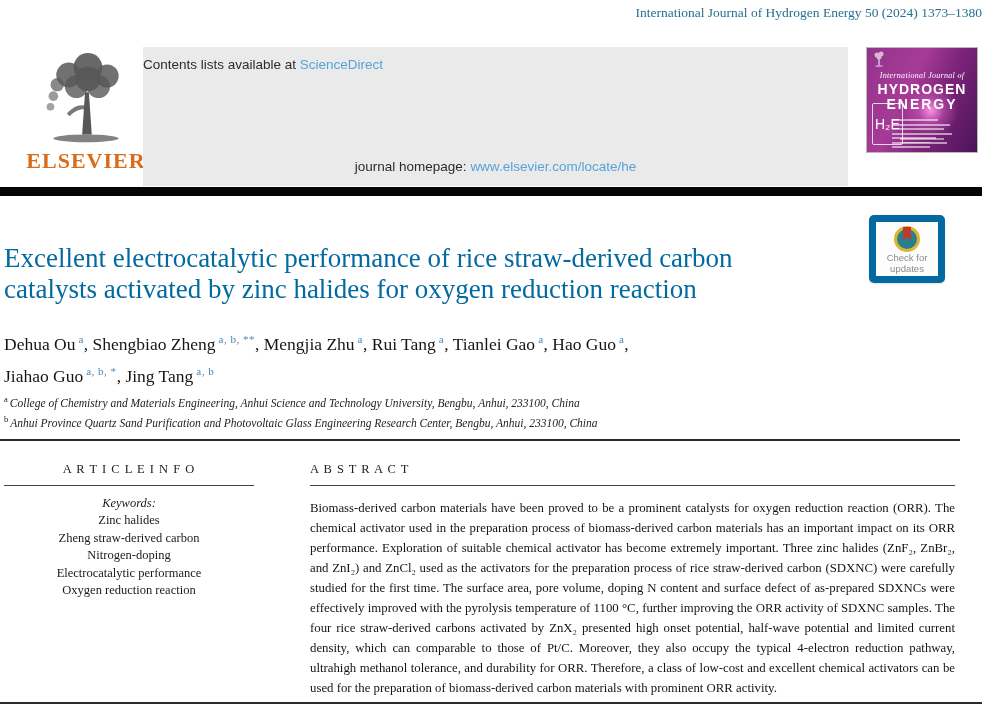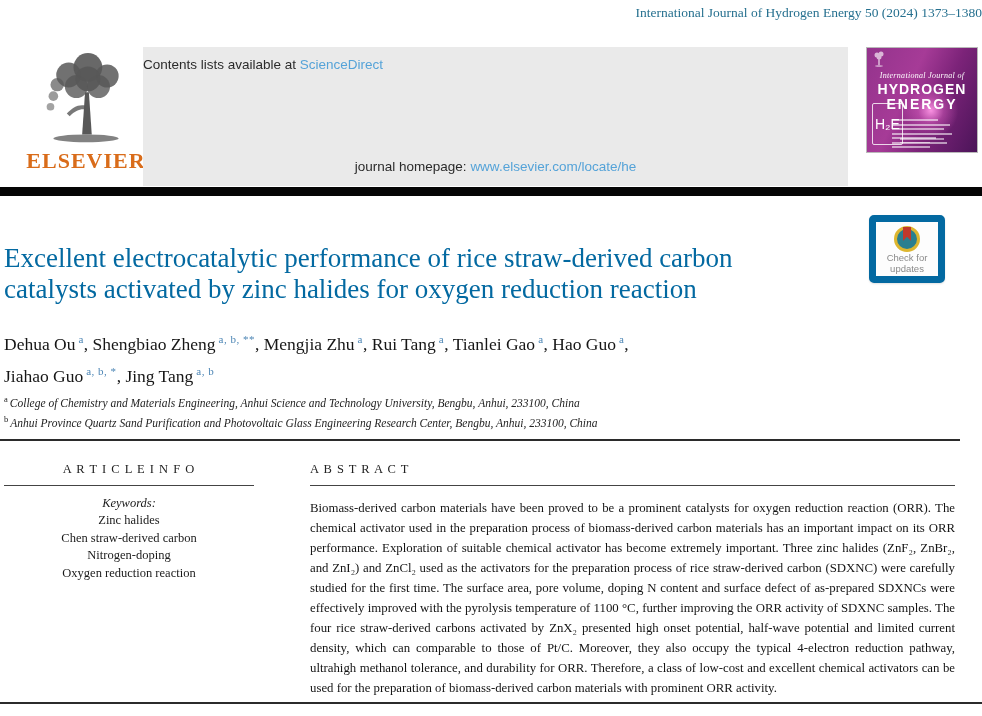--- a/index.html
+++ b/index.html
@@ -194,22 +194,23 @@
   <div><sup>b</sup><span>Anhui Province Quartz Sand Purification and Photovoltaic Glass Engineering Research Center, Bengbu, Anhui, 233100, China</span></div>
 </div>
 
 <div class="abs rule-top"></div>
 
 <div class="abs col-left">
   <div class="sec-heading">A R T I C L E  I N F O</div>
   <div class="sec-rule"></div>
   <div class="keywords-label">Keywords:</div>
   <div class="keyword">Zinc halides</div>
-  <div class="keyword">Chen straw-derived carbon</div>
+  <div class="keyword">Zheng straw-derived carbon</div>
   <div class="keyword">Nitrogen-doping</div>
+  <div class="keyword">Electrocatalytic performance</div>
   <div class="keyword">Oxygen reduction reaction</div>
 </div>
 
 <div class="abs col-right">
   <div class="sec-heading">A B S T R A C T</div>
   <div class="sec-rule"></div>
   <div class="abstract-text">Biomass-derived carbon materials have been proved to be a prominent catalysts for oxygen reduction reaction (ORR). The chemical activator used in the preparation process of biomass-derived carbon materials has an important impact on its ORR performance. Exploration of suitable chemical activator has become extremely important. Three zinc halides (ZnF₂, ZnBr₂, and ZnI₂) and ZnCl₂ used as the activators for the preparation process of rice straw-derived carbon (SDXNC) were carefully studied for the first time. The surface area, pore volume, doping N content and surface defect of as-prepared SDXNCs were effectively improved with the pyrolysis temperature of 1100 °C, further improving the ORR activity of SDXNC samples. The four rice straw-derived carbons activated by ZnX₂ presented high onset potential, half-wave potential and limited current density, which can comparable to those of Pt/C. Moreover, they also occupy the typical 4-electron reduction pathway, ultrahigh methanol tolerance, and durability for ORR. Therefore, a class of low-cost and excellent chemical activators can be used for the preparation of biomass-derived carbon materials with prominent ORR activity.</div>
 </div>
 
 <div class="abs rule-bottom"></div>

